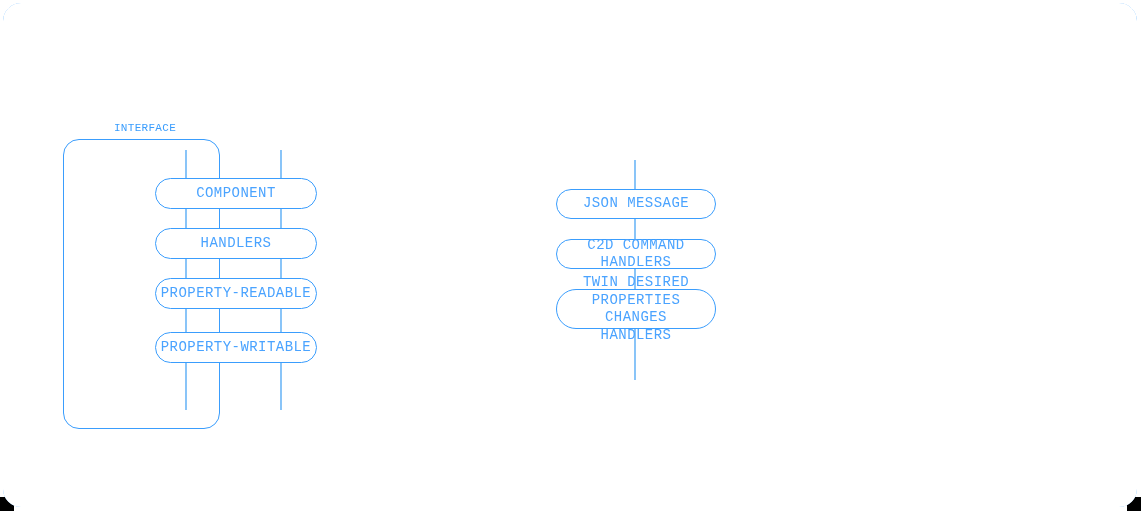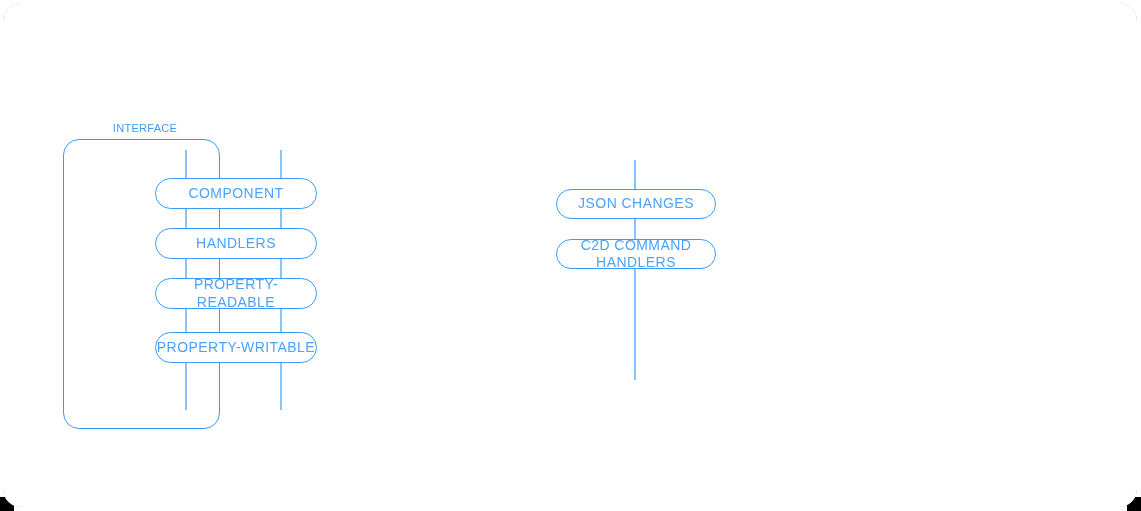--- a/index.html
+++ b/index.html
@@ -6,21 +6,21 @@
     margin: 0;
     padding: 0;
     background: #ffffff;
   }
   #canvas {
     position: relative;
     width: 1141px;
     height: 511px;
     background: #ffffff;
     overflow: hidden;
-    font-family: Liberation Sans, sans-serif;
+    font-family: Liberation Mono, monospace;
   }
 
   
   .outer-frame {
     position: absolute;
     left: 3px;
     top: 3px;
     width: 1134px;
     height: 504px;
     box-sizing: border-box;
@@ -157,24 +157,25 @@
   </svg>
 
   <div class="rbox" style="left:420px; top:158px; width:250px; height:212px;"></div>
 
   <div class="box-title" style="left:487px; top:141px; width:116px;">SIMULATOR</div>
 
   <svg class="arrow-svg" width="180" height="220" style="left:555px; top:160px; z-index:3;" viewBox="0 0 180 220">
     <path d="M 80 0 L 80 220" stroke="#3a9dfd" stroke-width="1.2" fill="none"></path>
   </svg>
 
-  <div class="pill" style="left:556px; top:189px; width:160px; height:30px;">JSON CHANGES</div>
+  <div class="pill" style="left:556px; top:189px; width:160px; height:30px;">JSON MESSAGE</div>
 
   <div class="pill" style="left:556px; top:239px; width:160px; height:30px;">C2D COMMAND HANDLERS</div>
 
+  <div class="pill" style="left:556px; top:289px; width:160px; height:40px; padding:0 10px;">TWIN DESIRED PROPERTIES CHANGES HANDLERS</div>
 
   <svg class="arrow-svg" width="136" height="110" style="left:735px; top:208px;" viewBox="0 0 136 110">
     <polygon points="3,55 45,4 45,34 91,34 91,4 133,55 91,106 91,76 45,76 45,106"></polygon>
   </svg>
 
   <div class="rbox" style="left:885px; top:90px; width:231px; height:342px;"></div>
 
   <div class="center-label" style="left:885px; top:256px; width:231px;">IoT Hub / IoT Central</div>
 
 </div>

